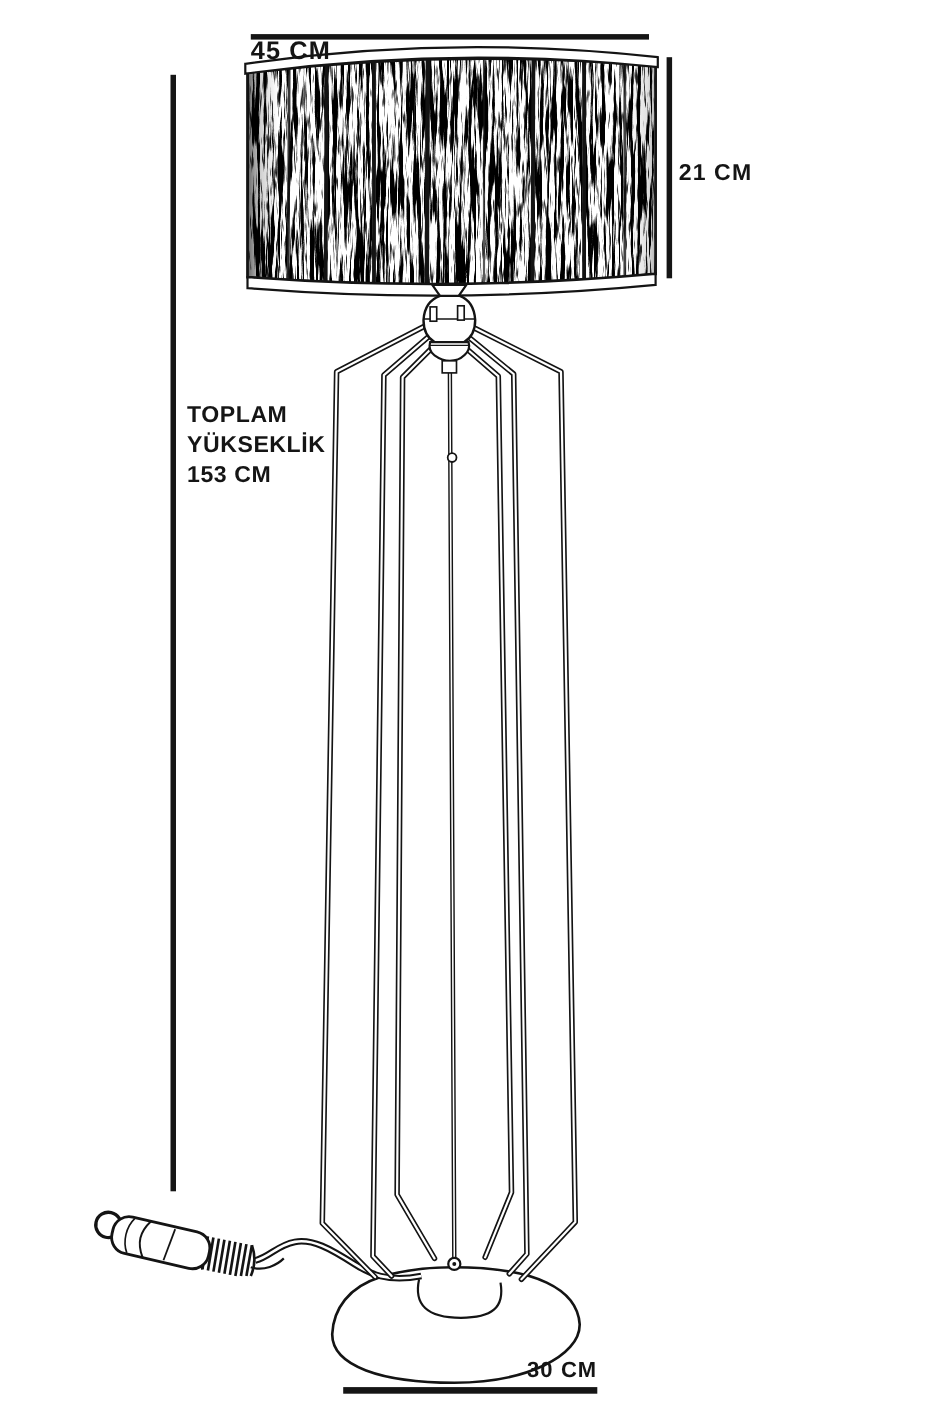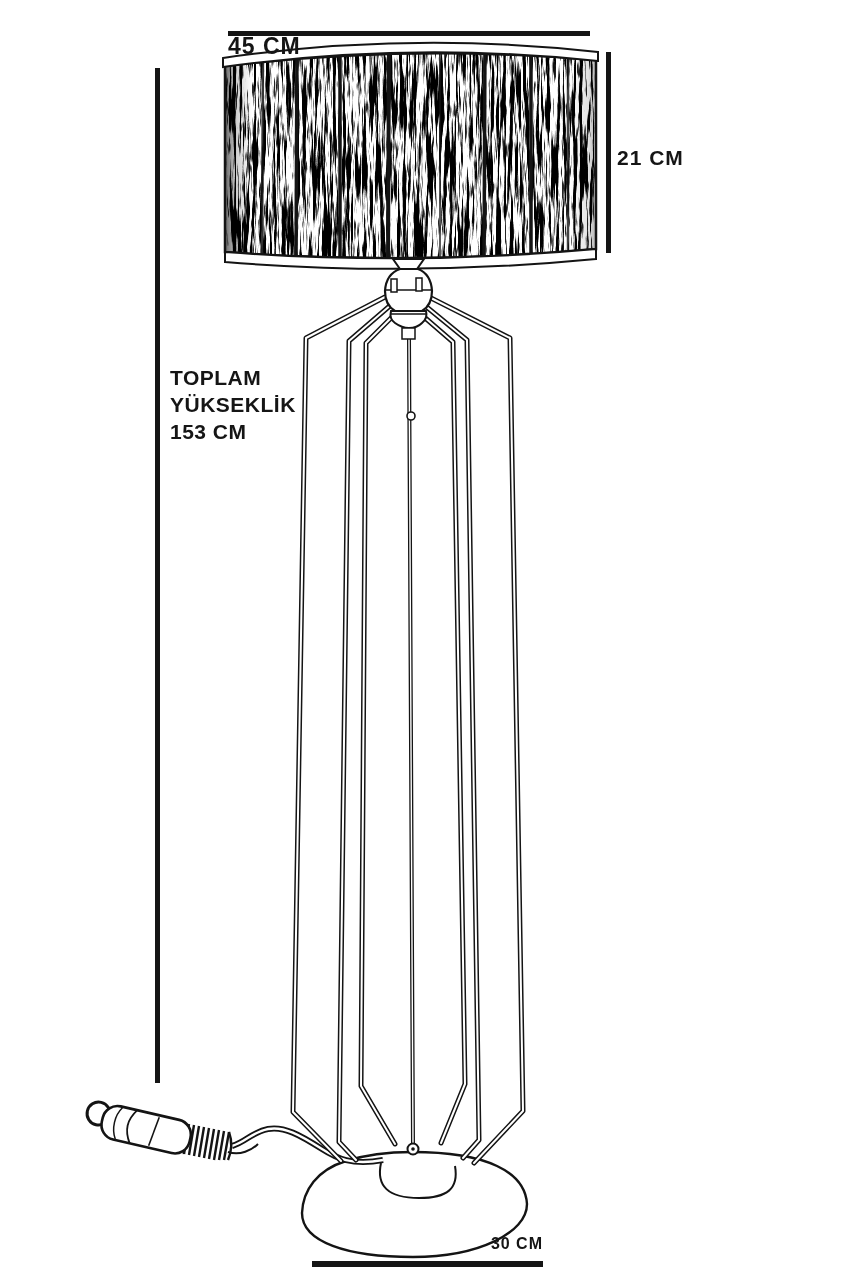--- a/index.html
+++ b/index.html
@@ -9,21 +9,21 @@
   }
   .lamp-svg{position:absolute;left:0;top:0;}
   .dim-line{position:absolute;background:#151515;}
   .dim-label{
     position:absolute;font-weight:bold;color:#151515;white-space:nowrap;
     font-family:"Liberation Sans",sans-serif;
   }
   .lbl-top{left:228px;top:6px;width:362px;text-align:left;font-size:23px;letter-spacing:1px;margin-top:27px;}
   .lbl-right{left:617px;top:146px;font-size:21px;letter-spacing:1px;}
   .lbl-left{left:170px;top:364px;font-size:21px;line-height:27px;letter-spacing:0.5px;}
-  .lbl-bottom{left:393px;top:1235px;width:150px;text-align:right;font-size:16px;letter-spacing:1px;}
+  .lbl-bottom{left:393px;top:1235px;width:150px;text-align:right;font-size:20px;letter-spacing:1px;}
   .line-top{left:228px;top:31px;width:362px;height:5px;}
   .line-right{left:606px;top:52px;width:5px;height:201px;}
   .line-left{left:155px;top:68px;width:5px;height:1015px;}
   .line-bottom{left:312px;top:1261px;width:231px;height:6px;}
 </style>
 </head>
 <body>
 
 <div class="canvas">
 

